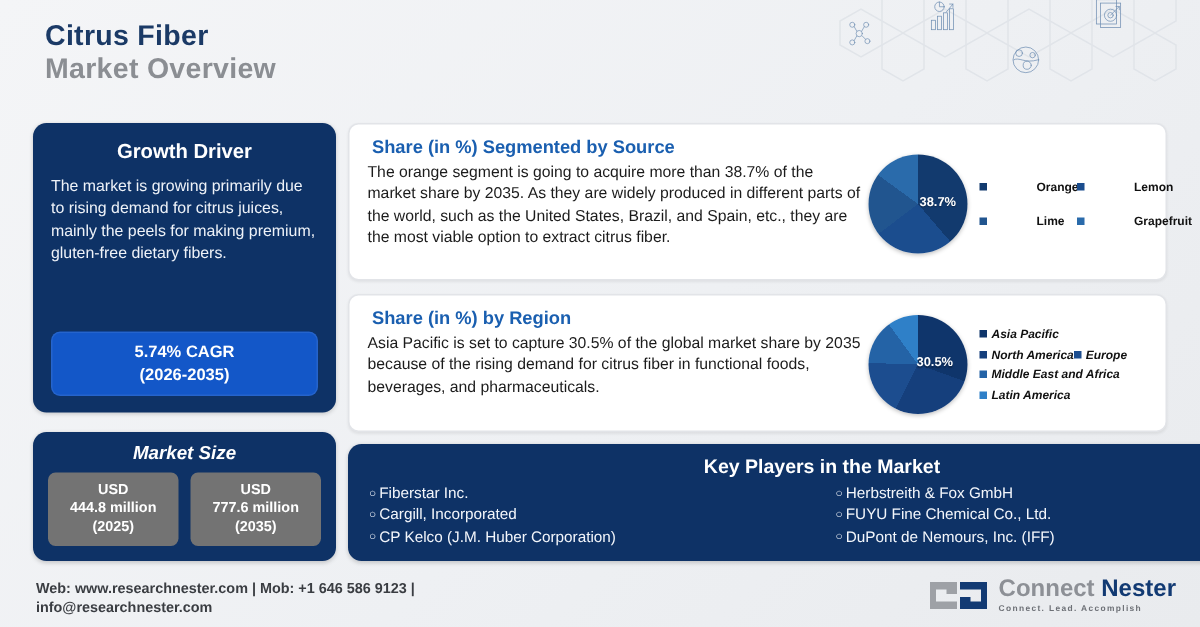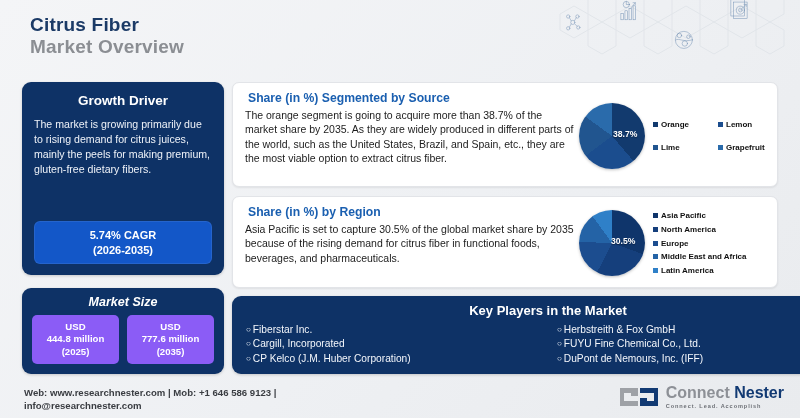--- a/index.html
+++ b/index.html
@@ -60,21 +60,21 @@
 
   
   #market-size{
     position:absolute;left:22px;top:288px;width:202px;height:86px;
   }
   #market-size .ms-title{
     text-align:center;font-size:12.5px;font-weight:bold;margin:7px 0 6px;font-style:italic;
   }
   .ms-boxes{display:flex;gap:8px;padding:0 10px;}
   .ms-box{
-    flex:1;background:#8b5cf6;border-radius:5px;text-align:center;
+    flex:1;background:#737373;border-radius:5px;text-align:center;
     padding:6px 2px;font-size:9.6px;font-weight:bold;line-height:1.28;
   }
 
   
   #source-card{
     position:absolute;left:232px;top:82px;width:546px;height:105px;
     display:flex;box-sizing:border-box;padding:8px 10px 6px 12px;
   }
   #region-card{
     position:absolute;left:232px;top:196px;width:546px;height:92px;
@@ -93,22 +93,22 @@
 
   
   .pie{border-radius:50%;position:relative;flex:0 0 auto;
        box-shadow:0 1px 3px rgba(0,0,0,.25);}
   .pie-label{
     position:absolute;font-size:8.6px;font-weight:bold;color:#fff;
     text-shadow:0 1px 1px rgba(0,0,0,.35);white-space:nowrap;
   }
   .legend{display:flex;flex-wrap:wrap;font-size:8px;font-weight:bold;color:#111;}
   .legend.grid2{width:130px;}
-  .legend.grid2 .legend-item{width:50%;margin:7px 0;}
-  .legend.col1{flex-direction:column;}
+  .legend.grid2 .legend-item{width:50%;margin:7px 0;gap:30px;}
+  .legend.col1{flex-direction:row;font-style:italic;}
   .legend.col1 .legend-item{margin:2.4px 0;}
   .legend-item{display:flex;align-items:center;white-space:nowrap;}
   .swatch{width:5px;height:5px;margin-right:3px;flex:0 0 auto;}
 
   
   #key-players{
     position:absolute;left:232px;top:296px;width:632px;height:78px;
     box-sizing:border-box;padding:5px 14px 6px;
   }
   #key-players .kp-title{

